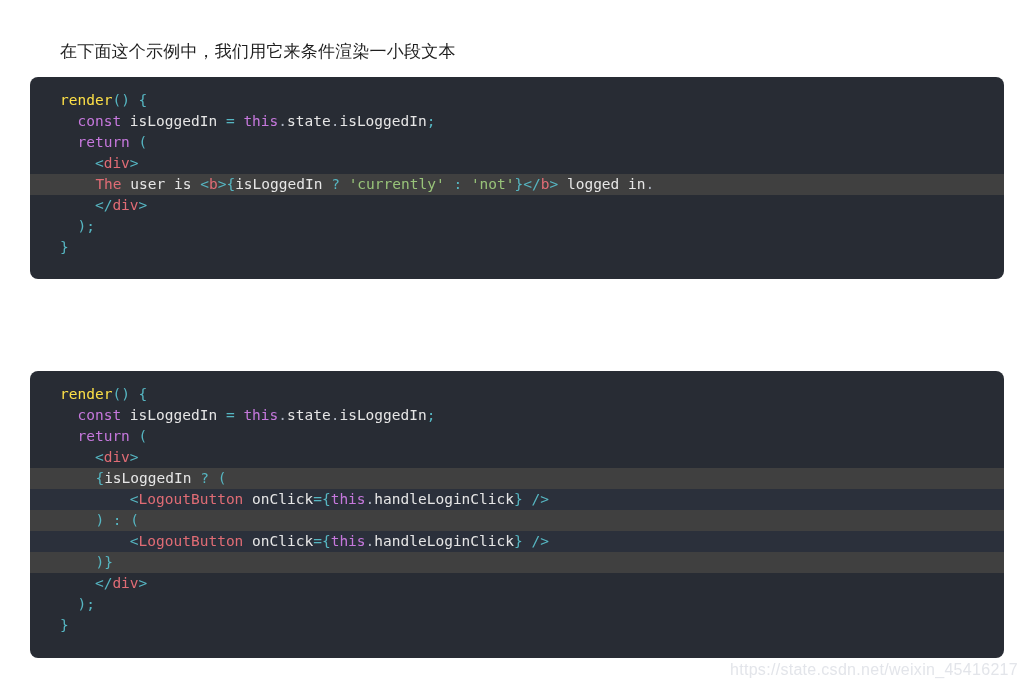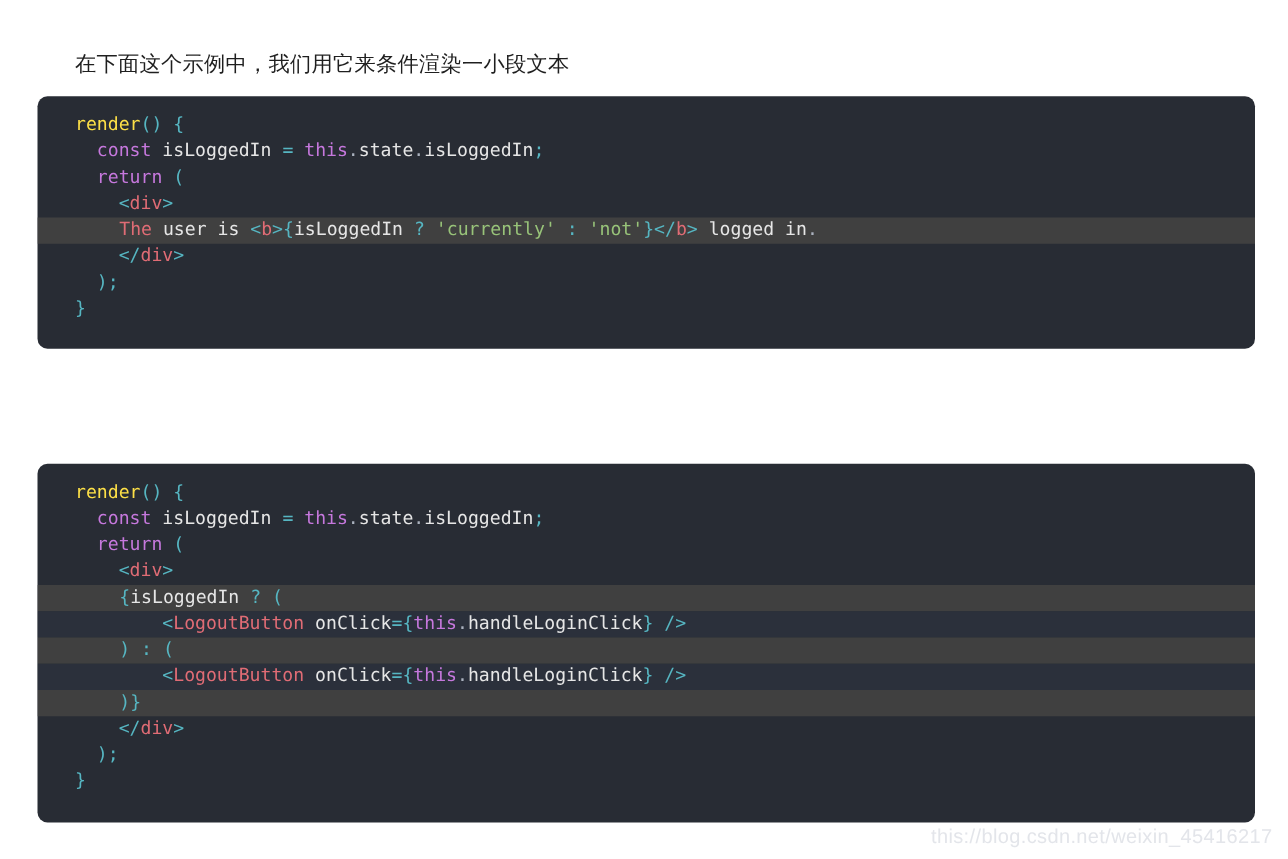--- a/index.html
+++ b/index.html
@@ -110,15 +110,15 @@
       <div class="code-line hl-light">      <span class="t-punc">{</span><span class="t-var">isLoggedIn</span> <span class="t-punc">?</span> <span class="t-punc">(</span></div>
       <div class="code-line hl-dark">        <span class="t-punc">&lt;</span><span class="t-tag">LogoutButton</span> <span class="t-var">onClick</span><span class="t-punc">=</span><span class="t-punc">{</span><span class="t-kw">this</span><span class="t-dot">.</span><span class="t-var">handleLoginClick</span><span class="t-punc">}</span> <span class="t-punc">/&gt;</span></div>
       <div class="code-line hl-light">      <span class="t-punc">)</span> <span class="t-punc">:</span> <span class="t-punc">(</span></div>
       <div class="code-line hl-dark">        <span class="t-punc">&lt;</span><span class="t-tag">LogoutButton</span> <span class="t-var">onClick</span><span class="t-punc">=</span><span class="t-punc">{</span><span class="t-kw">this</span><span class="t-dot">.</span><span class="t-var">handleLoginClick</span><span class="t-punc">}</span> <span class="t-punc">/&gt;</span></div>
       <div class="code-line hl-light">      <span class="t-punc">)</span><span class="t-punc">}</span></div>
       <div class="code-line">    <span class="t-punc">&lt;/</span><span class="t-tag">div</span><span class="t-punc">&gt;</span></div>
       <div class="code-line">  <span class="t-punc">)</span><span class="t-punc">;</span></div>
       <div class="code-line"><span class="t-punc">}</span></div>
     </div>
 
-  <div id="watermark">this://blog.csdn.net/weixin_45416217</div>
+  <div id="watermark">https://state.csdn.net/weixin_45416217</div>
 
 </div>
 
 </body></html>

